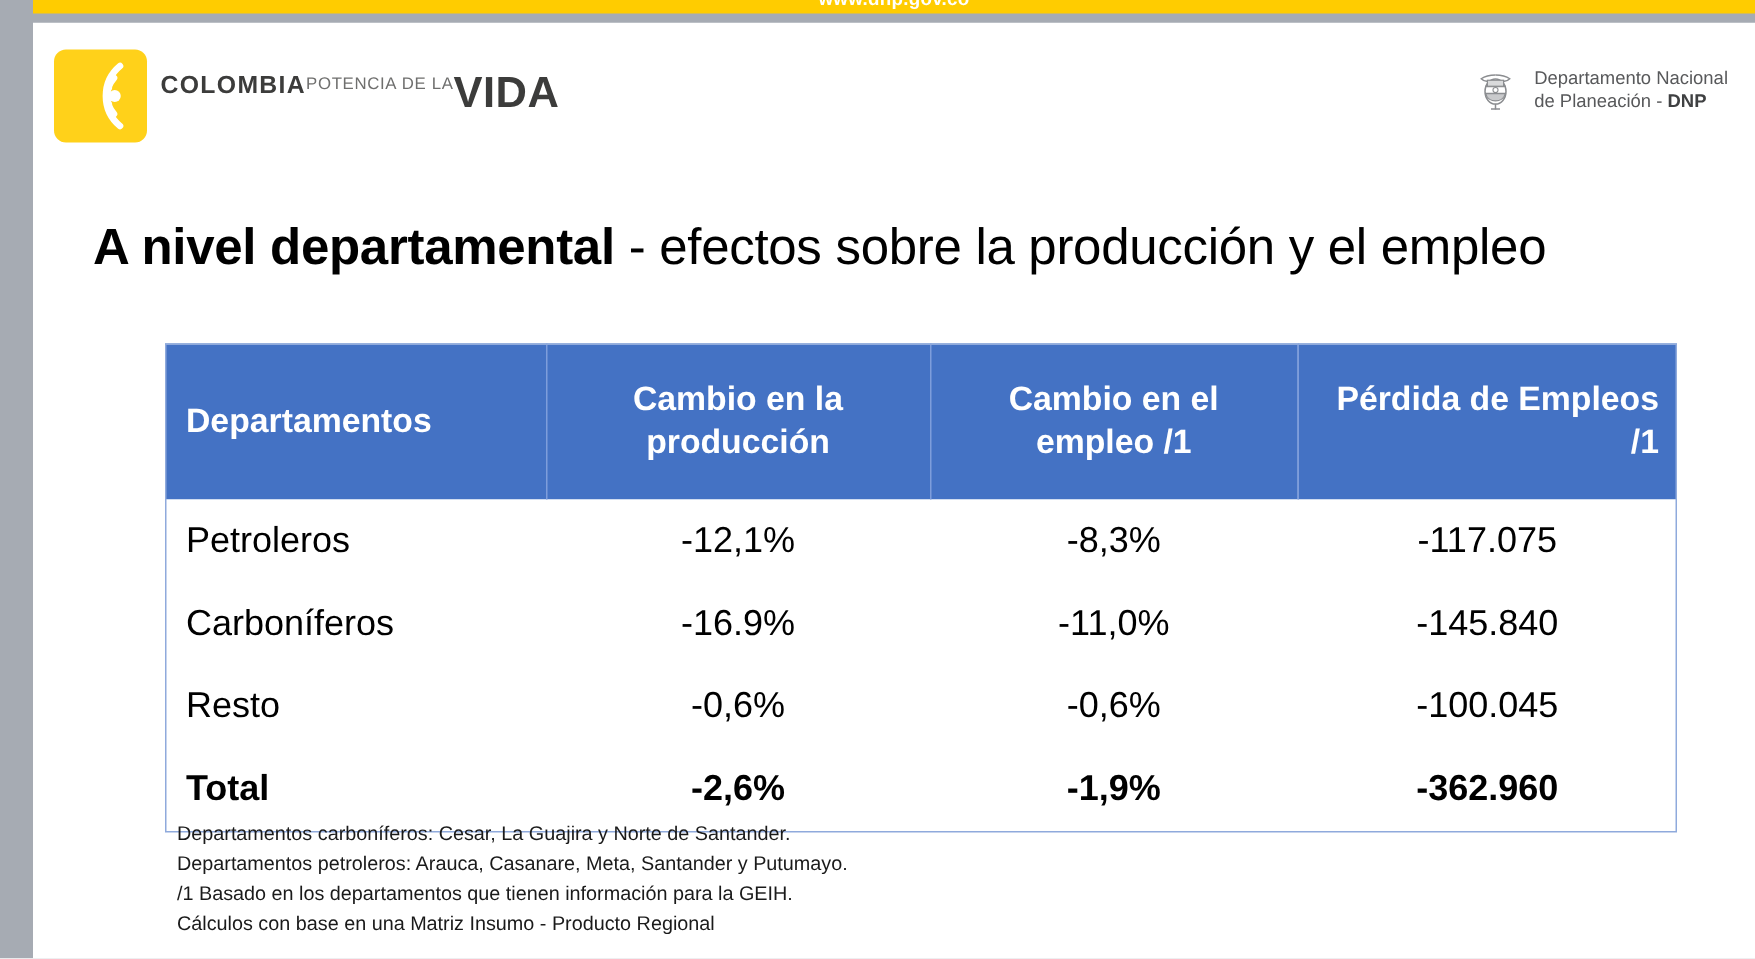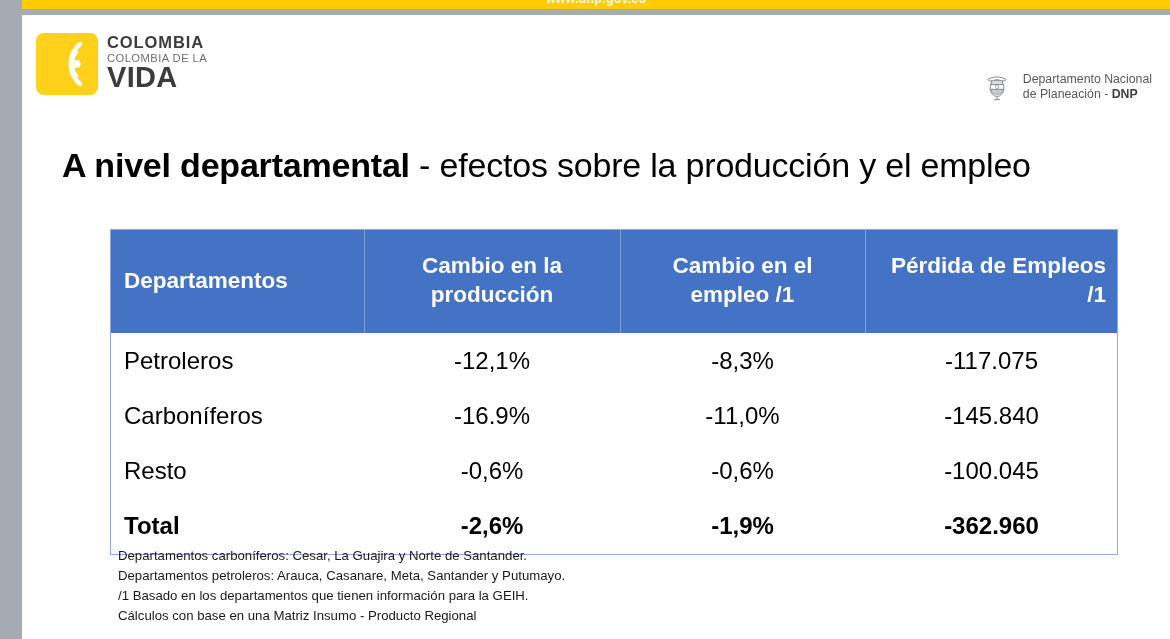--- a/index.html
+++ b/index.html
@@ -86,21 +86,21 @@
     height: 62px;
     background: #ffd11a;
     border-radius: 8px;
     position: relative;
     overflow: hidden;
     flex: none;
   }
   #brand-mark svg { display: block; }
   #brand-wordmark {
     display: flex;
-    flex-direction: column;
+    flex-direction: row;
     justify-content: center;
     line-height: 1;
     padding-bottom: 2px;
   }
   .bw-colombia {
     font-size: 16.5px;
     font-weight: bold;
     color: #3c3c3b;
     letter-spacing: 0.9px;
   }
@@ -119,21 +119,20 @@
   }
 
   
   #dnp-logo {
     position: absolute;
     right: 18px;
     top: 28px;
     display: flex;
     align-items: center;
     gap: 9px;
-    margin-top: 27px;
   }
   #dnp-emblem {
     width: 34px;
     height: 34px;
     flex: none;
   }
   #dnp-text {
     line-height: 1.26;
     font-size: 12.3px;
     color: #58595b;
@@ -246,21 +245,21 @@
             <g fill="none" stroke="#ffffff" stroke-width="4.4" stroke-linecap="round">
               <path d="M44 11 A 26 26 0 0 0 44 51"></path>
               <path d="M40 19 A 18 18 0 0 0 40 43"></path>
               <path d="M36.5 25.5 A 11 11 0 0 0 36.5 36.5"></path>
             </g>
             <circle cx="40.5" cy="31" r="4" fill="#ffffff"></circle>
           </svg>
         </div>
         <div id="brand-wordmark">
           <span class="bw-colombia">COLOMBIA</span>
-          <span class="bw-potencia">COLOMBIA DE LA</span>
+          <span class="bw-potencia">POTENCIA DE LA</span>
           <span class="bw-vida">VIDA</span>
         </div>
       </div>
 
       <div id="dnp-logo">
         <div id="dnp-emblem">
           <svg width="34" height="34" viewBox="0 0 34 34" aria-hidden="true">
             <g fill="none" stroke="#8b8d90" stroke-width="1">
               <path d="M17 7 C11 7 7.5 9.5 7.5 9.5 C9 11 11 11.5 12.5 11"></path>
               <path d="M17 7 C23 7 26.5 9.5 26.5 9.5 C25 11 23 11.5 21.5 11"></path>

